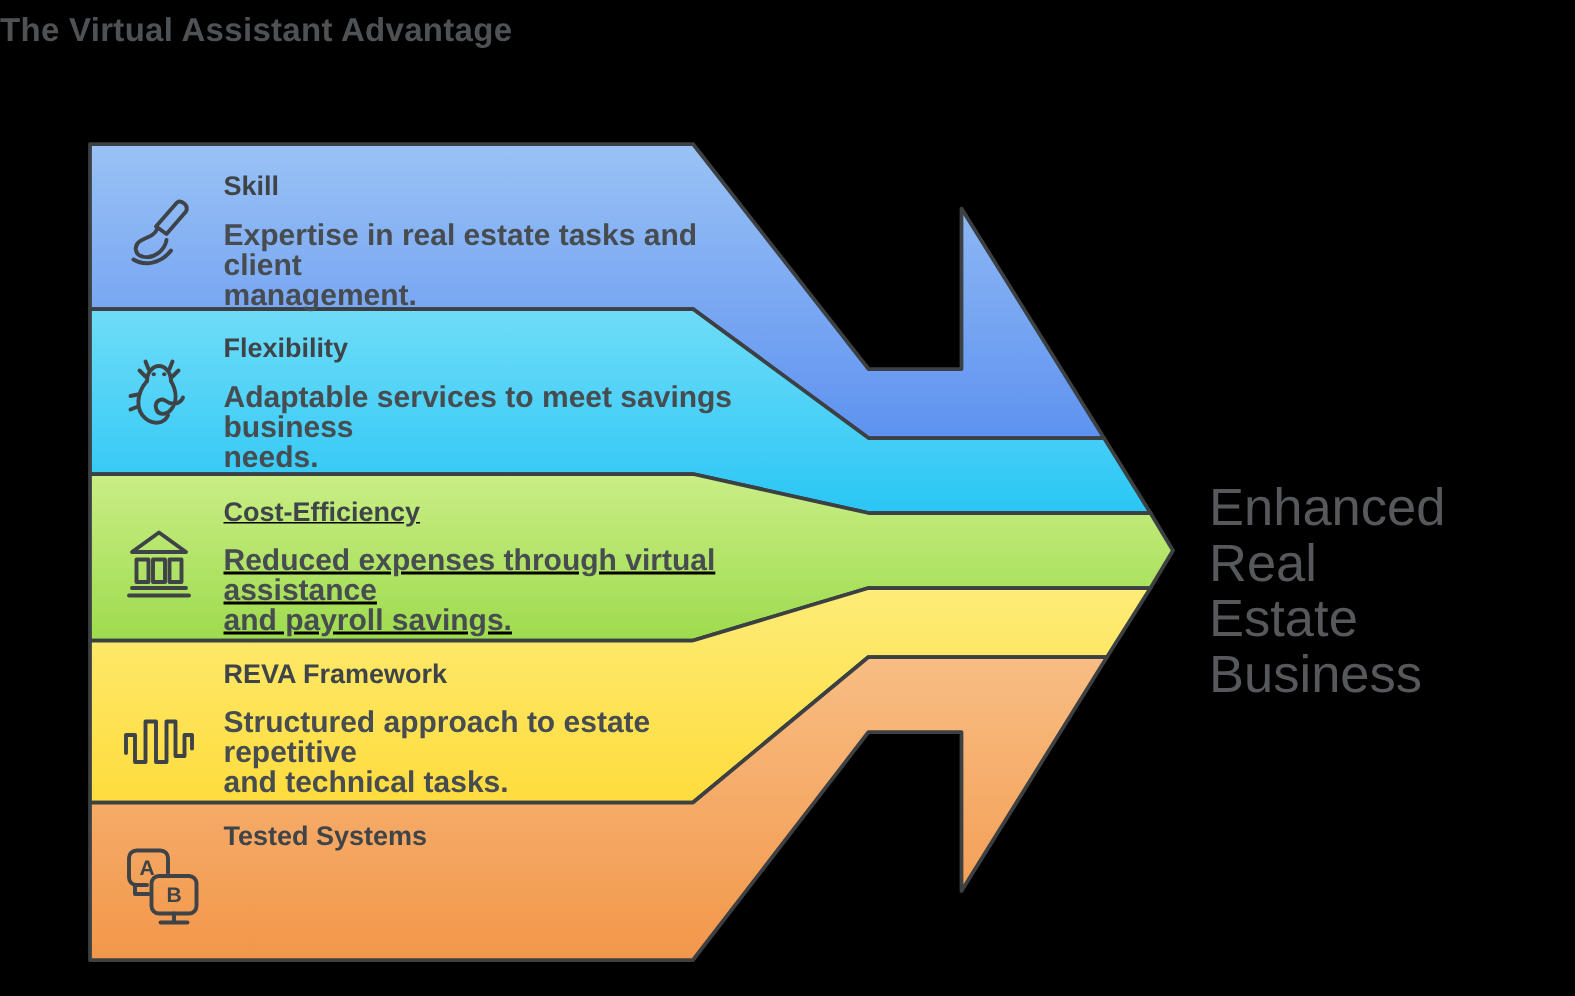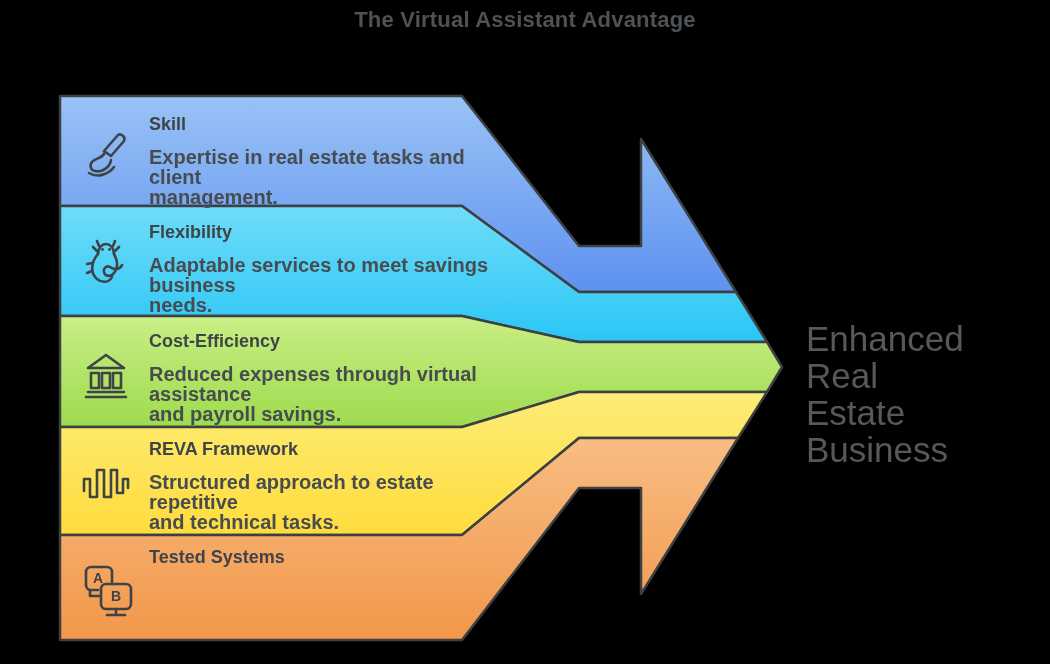--- a/index.html
+++ b/index.html
@@ -5,21 +5,21 @@
   :root{
     --background:#000000; --outline:#3c4043; --title-text:#4e5255;
     --heading-text:#3f4448; --body-text:#474c50; --result-text:#56585b; --icon:#3e4347;
   }
   html,body{margin:0;padding:0;background:var(--background);}
   .canvas{
     position:relative; width:1050px; height:664px; background:var(--background);
     font-family:"Liberation Sans", sans-serif; overflow:hidden;
   }
   .title{
-    position:absolute; top:7px; left:0; width:1050px; text-align:center;
+    position:absolute; top:7px; left:0; width:1050px; 
     font-size:22px; font-weight:bold; color:var(--title-text); letter-spacing:.2px;
   }
   .shape{position:absolute; left:0; top:0;}
   .band-poly{stroke:var(--outline); stroke-width:2.5; stroke-linejoin:round;}
   .band-content{position:absolute; left:78px; display:flex; gap:15px; width:430px;}
   .band-icon{flex:0 0 56px; width:56px; height:56px; margin-top:16px; color:var(--icon);}
   .band-icon svg{width:56px; height:56px; display:block;}
   .band-text h2{
     margin:0 0 11px 0; font-size:18px; line-height:23px; font-weight:bold; color:var(--heading-text);
   }
@@ -99,38 +99,38 @@
         <path class="ic" d="M14,26 l-5,1 M14,34 l-5,2"></path>
       </svg>
     </div>
     <div class="band-text">
       <h2>Flexibility</h2>
       <p>Adaptable services to meet savings business
 needs.</p>
     </div>
   </div>
 
-  <div class="band-content" style="top:330px;">
+  <div class="band-content" style="top:330px;text-decoration:underline;">
     <div class="band-icon">
       <svg viewBox="0 0 56 56">
         <path class="ic" d="M10,22 L28,9 L46,22 Z"></path>
         <rect class="ic" x="13" y="27" width="8" height="15"></rect>
         <rect class="ic" x="24" y="27" width="8" height="15"></rect>
         <rect class="ic" x="35" y="27" width="8" height="15"></rect>
         <path class="ic" d="M10,46 h36 M8,51 h40"></path>
       </svg>
     </div>
     <div class="band-text">
       <h2>Cost-Efficiency</h2>
       <p>Reduced expenses through virtual assistance
 and payroll savings.</p>
     </div>
   </div>
 
-  <div class="band-content" style="top:438px;">
+  <div class="band-content" style="top:438px;align-items:center;">
     <div class="band-icon">
       <svg viewBox="0 0 56 56">
         <path class="ic" d="M6,37 V25 H12 V43 H19 V16 H26 V43 H33 V16 H39 V39 H45 V25 H50 V34"></path>
       </svg>
     </div>
     <div class="band-text">
       <h2>REVA Framework</h2>
       <p>Structured approach to estate repetitive
 and technical tasks.</p>
     </div>

